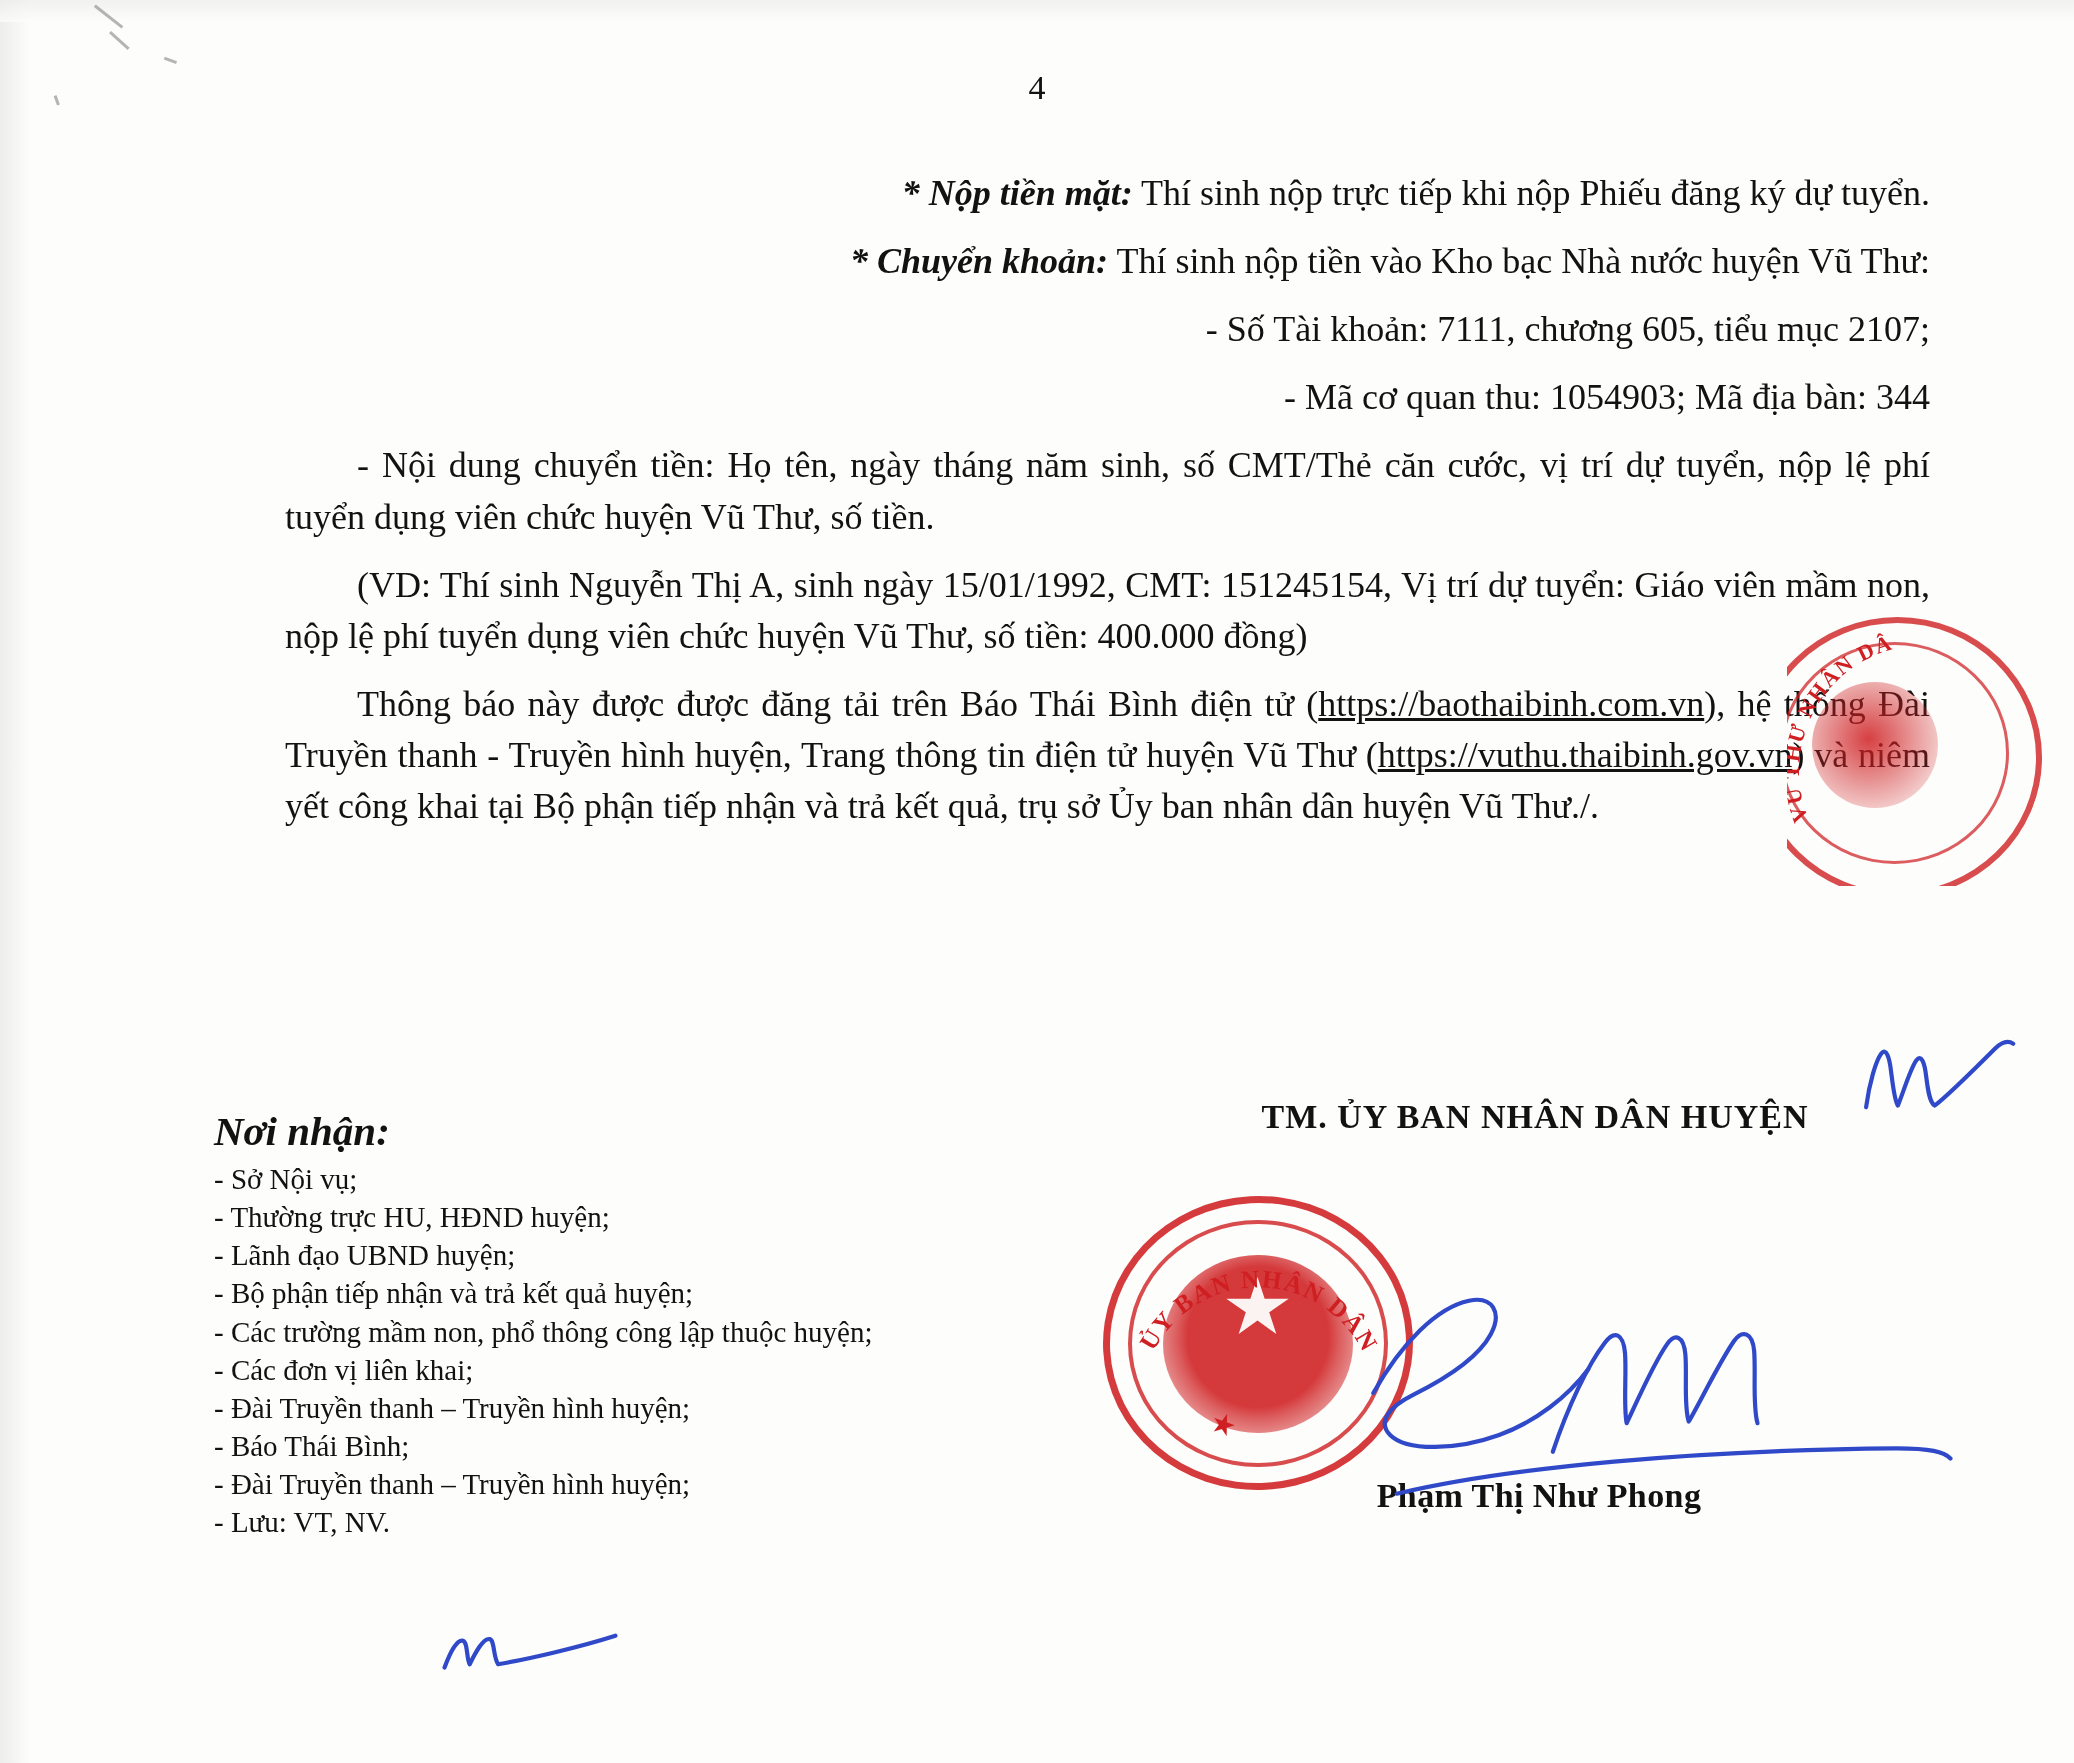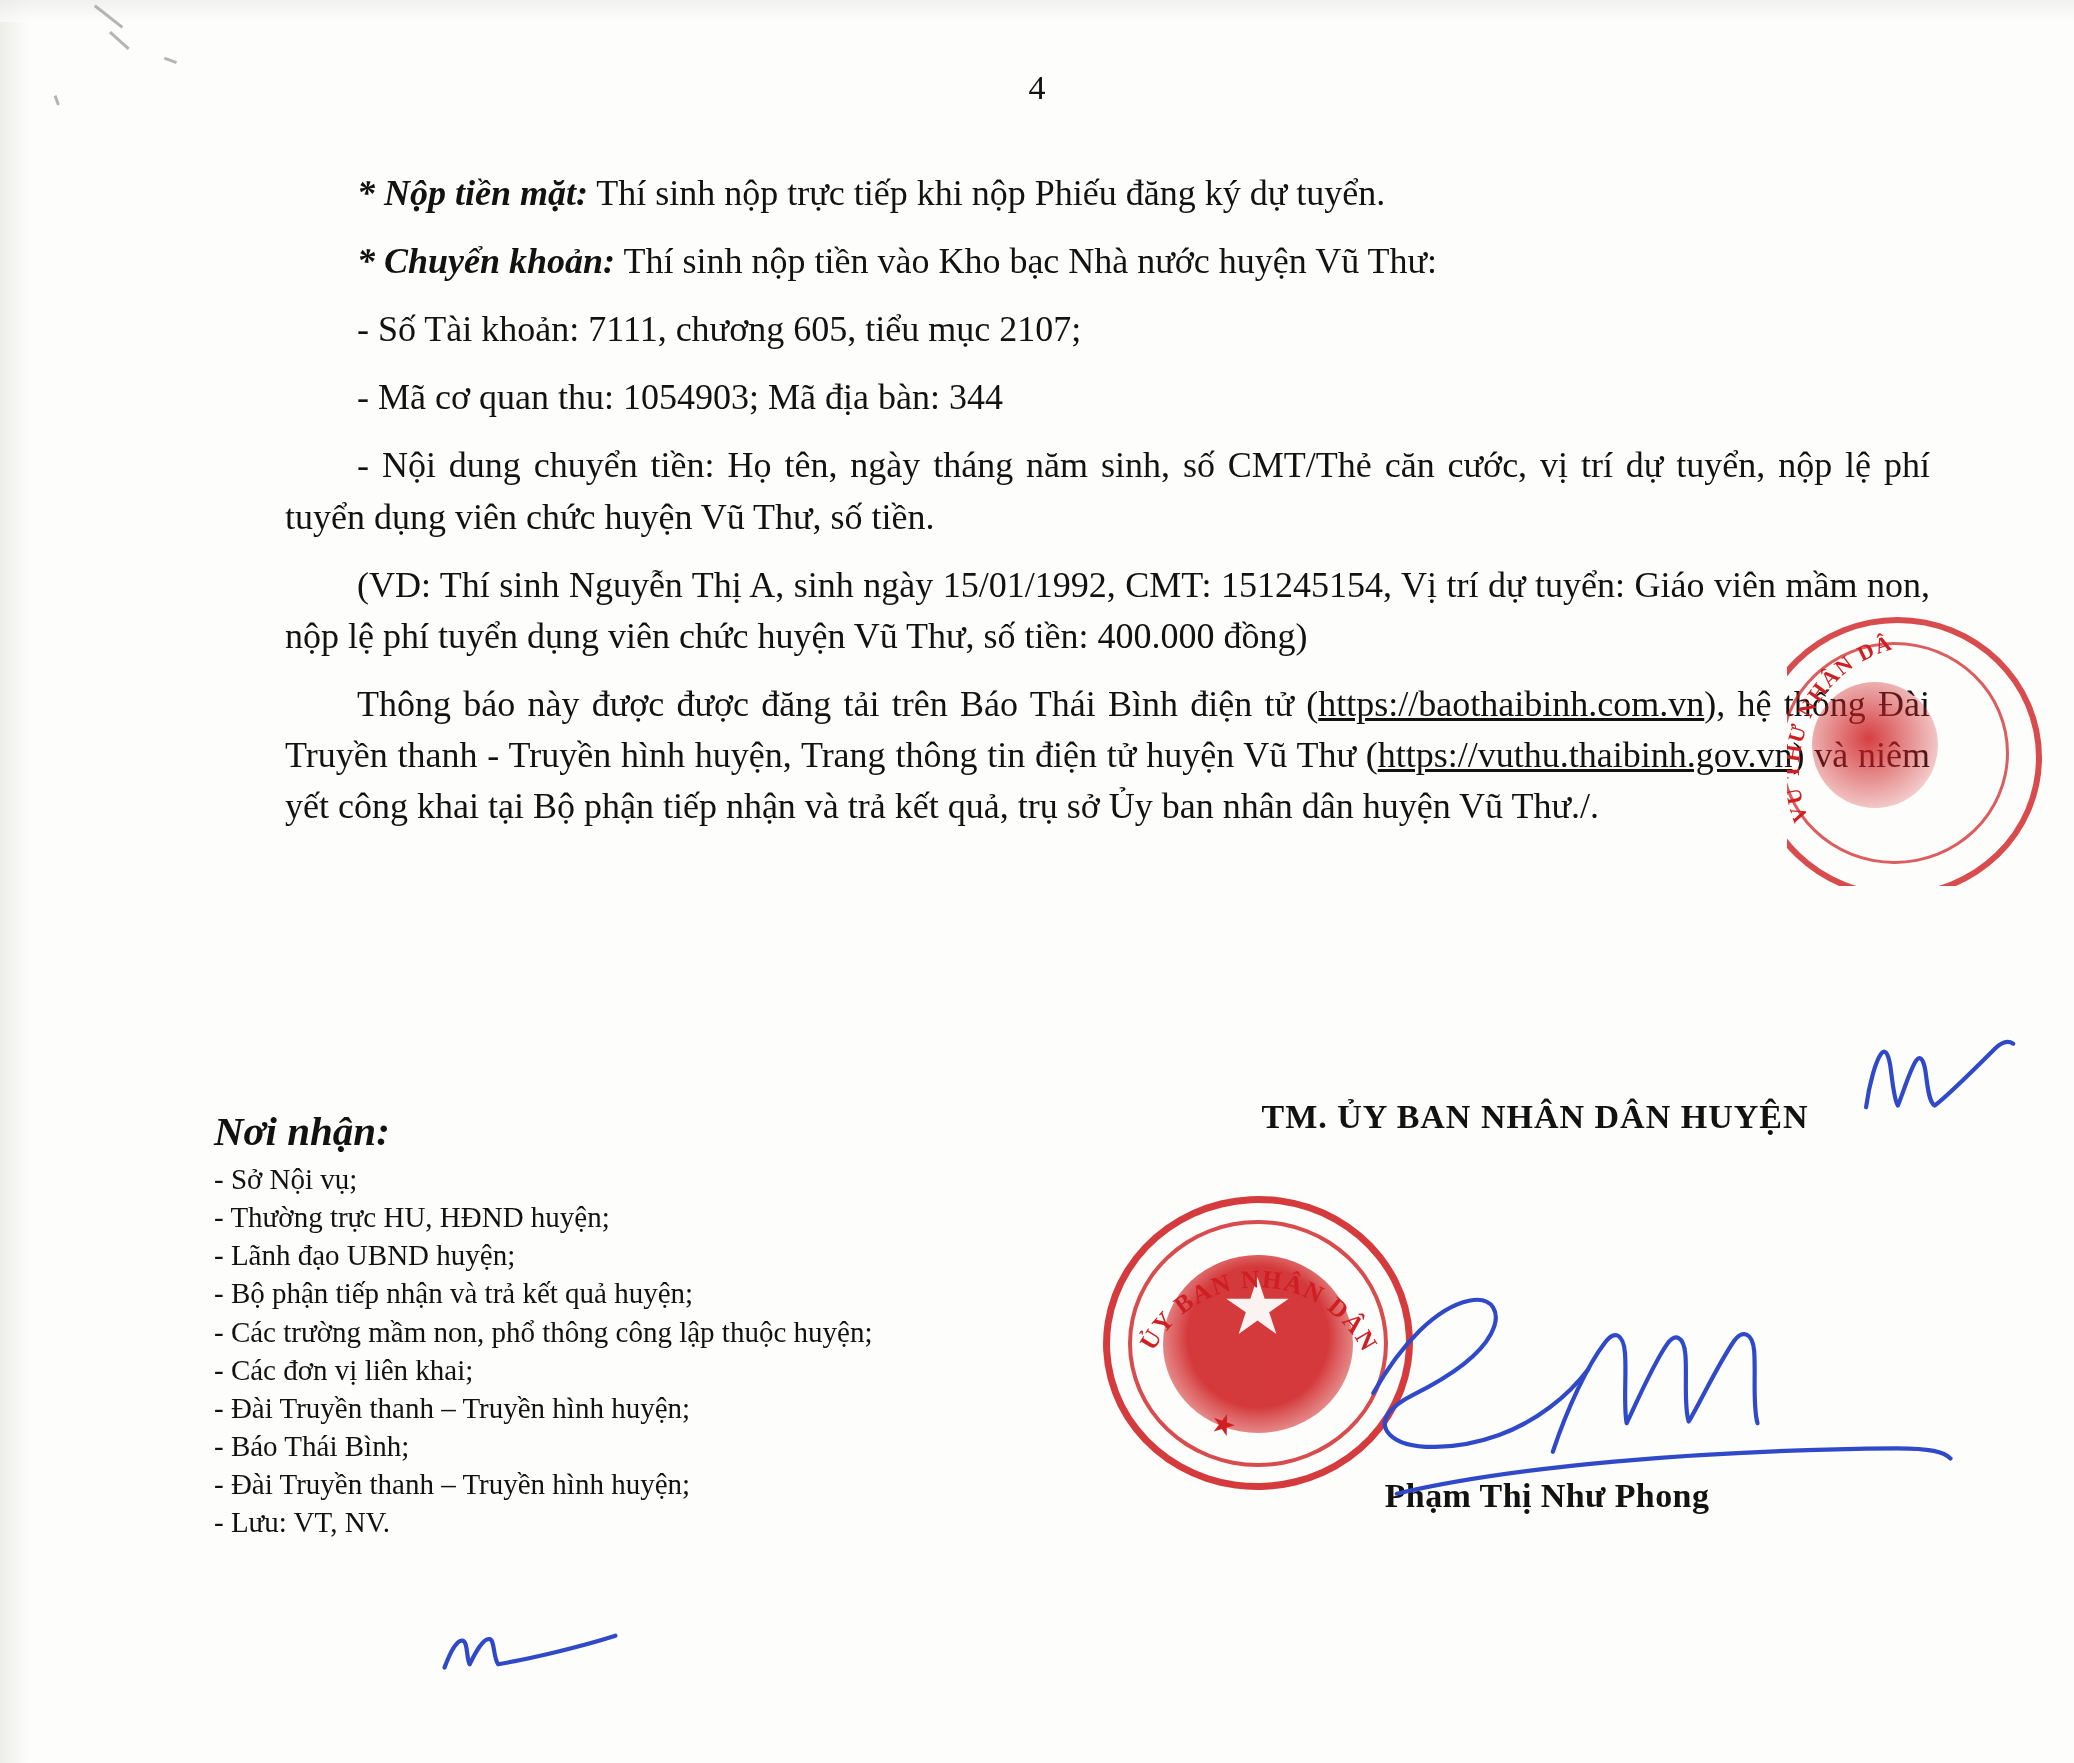--- a/index.html
+++ b/index.html
@@ -61,21 +61,21 @@
     margin: 0 0 17px 0;
     font-size: 36px;
     line-height: 1.42;
     text-align: justify;
     text-justify: inter-word;
   }
   p.para.indent {
     text-indent: 72px;
   }
   p.para.nojust {
-    text-align: left;
+    text-align: right;
   }
   .lead {
     font-weight: bold;
     font-style: italic;
   }
   .link {
     text-decoration: underline;
     color: #121212;
   }
 
@@ -125,21 +125,21 @@
     line-height: 1.32;
   }
   .signature-block .role {
     font-weight: bold;
     font-size: 34px;
     letter-spacing: 1px;
     margin-top: 5px;
   }
   .signature-block .signer {
     position: absolute;
-    left: 12px;
+    left: 4px;
     top: 382px;
     width: 906px;
     text-align: center;
     font-weight: bold;
     font-size: 34px;
     letter-spacing: 0.4px;
   }
 
   
   .seal {

